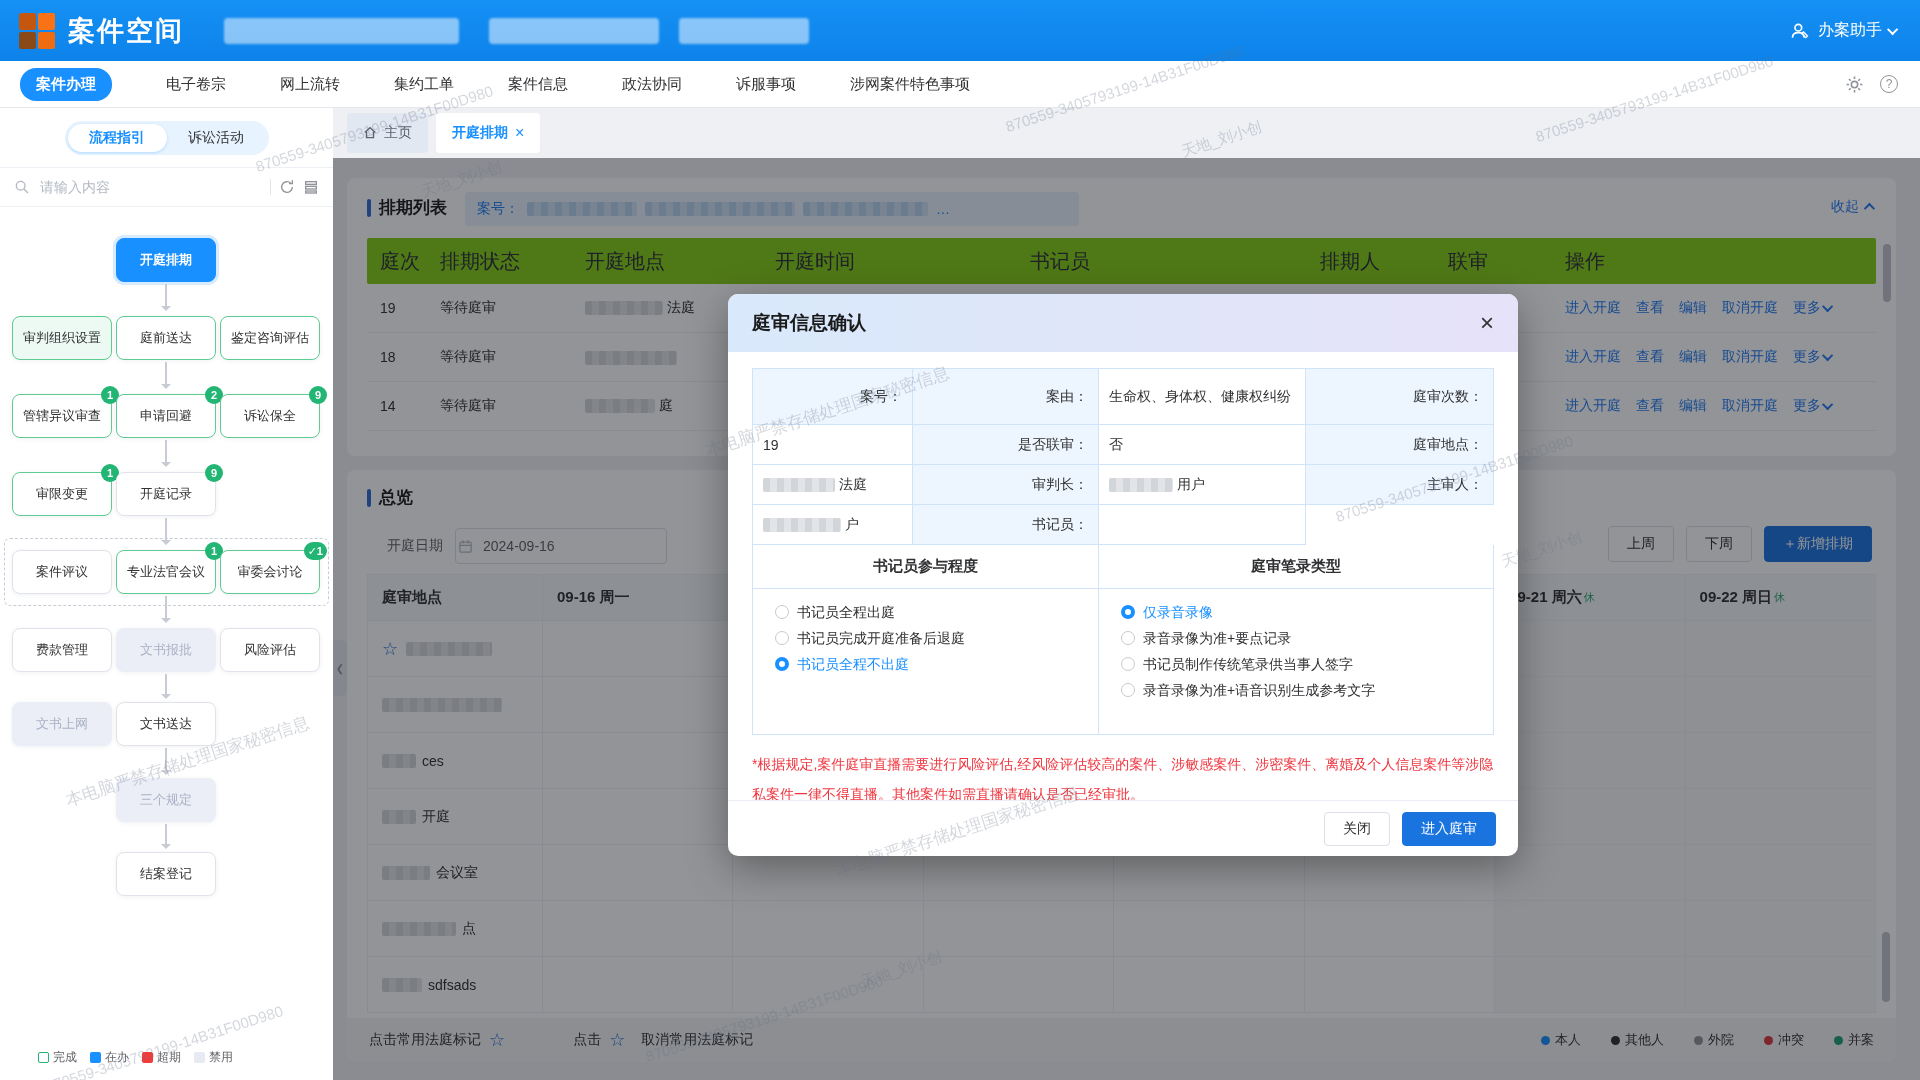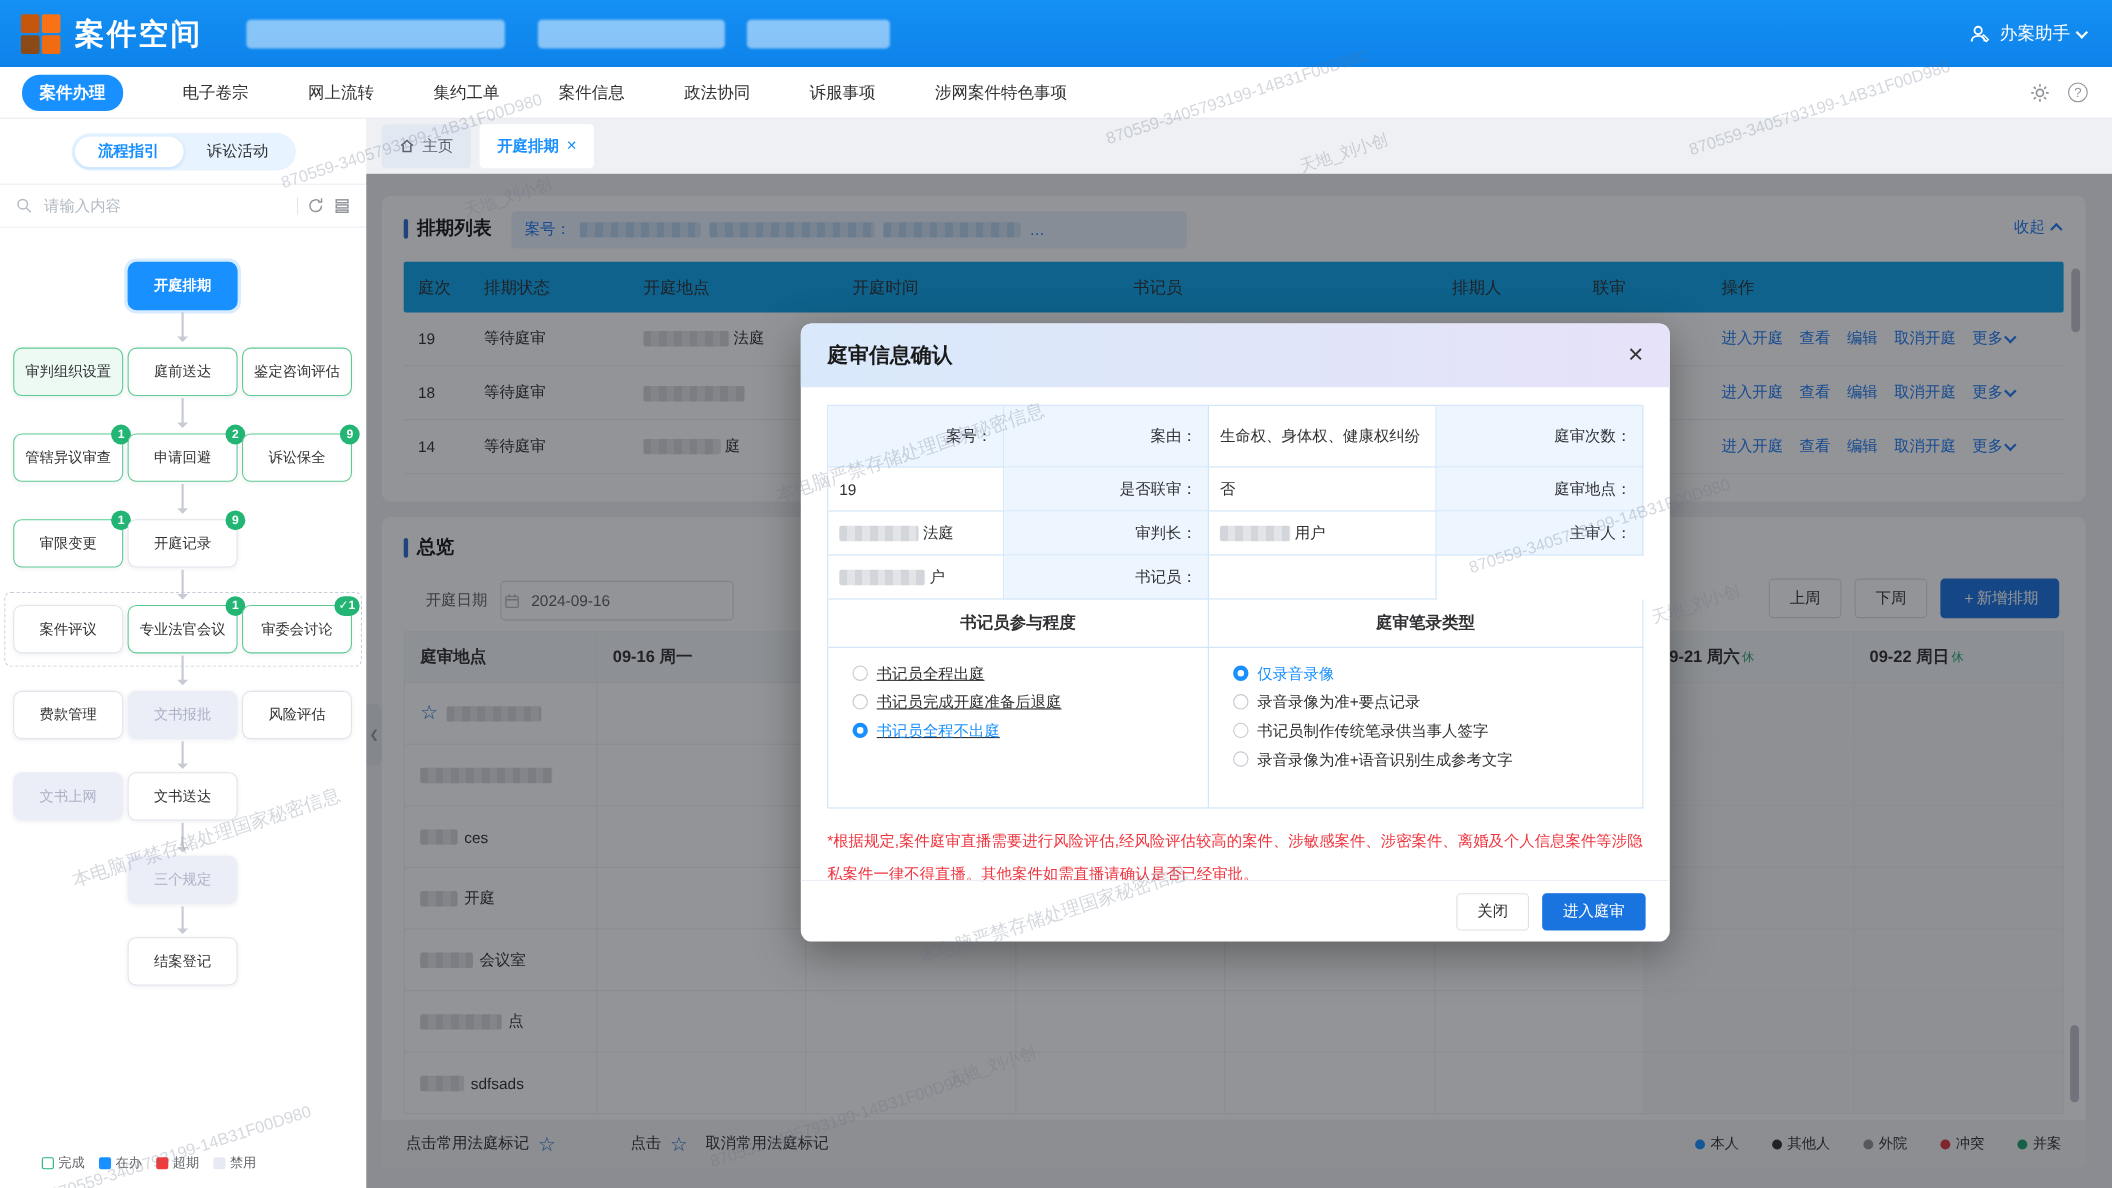--- a/index.html
+++ b/index.html
@@ -64,21 +64,21 @@
   .tab .x{font-weight:normal;font-size:16px;cursor:pointer;}
   .panel{position:absolute;background:#fff;border-radius:8px;}
   .panel1{left:14px;top:70px;width:1549px;height:278px;}
   .panel2{left:14px;top:362px;width:1549px;height:592px;}
   .sec-title{position:absolute;left:20px;display:flex;align-items:center;gap:8px;font-size:17px;font-weight:bold;color:#1a1a1a;}
   .sec-title:before{content:"";width:4px;height:18px;background:#2b6cd4;border-radius:2px;}
   .case-pill{position:absolute;left:118px;top:14px;width:614px;height:34px;background:#e9f2fd;border-radius:4px;display:flex;align-items:center;gap:8px;padding:0 12px;color:#1f7bf3;font-size:14px;}
   .collapse-link{position:absolute;right:24px;top:20px;color:#1f7bf3;font-size:14px;display:flex;align-items:center;gap:5px;cursor:pointer;}
   .tbl{position:absolute;left:20px;right:20px;top:60px;}
   .tr{display:grid;grid-template-columns:60px 145px 190px 255px 290px 128px 117px 1fr;align-items:center;padding-left:13px;}
-  .tr.head{height:46px;background:#0ea5e9;font-size:15px;color:#2b3036;border-radius:2px;}
+  .tr.head{height:46px;background:#84cc16;font-size:20px;color:#2b3036;border-radius:2px;}
   .tr.row{height:49px;border-bottom:1px solid #eef0f3;font-size:14px;color:#303133;}
   .acts{display:flex;gap:15px;align-items:center;color:#1f7bf3;font-size:14px;}
   .acts span{cursor:pointer;white-space:nowrap;}
   .sb-thumb{position:absolute;width:8px;border-radius:4px;background:#bfc4cc;}
 
   .filters{position:absolute;left:40px;top:58px;display:flex;align-items:center;gap:12px;font-size:14px;color:#606266;}
   .date-input{width:212px;height:36px;border:1px solid #dcdfe6;border-radius:4px;display:flex;align-items:center;gap:8px;padding:0 2px;background:#fff;}
   .date-input input{border:none;outline:none;font-size:14px;color:#606266;width:140px;background:transparent;}
   .ov-btns{position:absolute;right:24px;top:56px;display:flex;gap:12px;}
   .btn{height:36px;padding:0 18px;border:1px solid #dcdfe6;border-radius:4px;background:#fff;font-size:14px;color:#303133;display:flex;align-items:center;justify-content:center;cursor:pointer;}
@@ -115,21 +115,21 @@
   .ftable{display:grid;grid-template-columns:160px 186px 207px 1fr;border-left:1px solid #cfe4f8;border-top:1px solid #cfe4f8;font-size:14px;color:#303133;}
   .ftable>div{border-right:1px solid #cfe4f8;border-bottom:1px solid #cfe4f8;display:flex;align-items:center;padding:0 10px;min-height:40px;}
   .ftable .lb{background:#edf6ff;justify-content:flex-end;text-align:right;}
   .ftable .r1{min-height:56px;}
   .sec-hd{grid-column:span 2;justify-content:center;font-weight:bold;font-size:15px;height:44px;}
   .radio-cell{grid-column:span 2;display:block !important;padding:10px 6px 12px 22px !important;min-height:146px !important;}
   .radio{display:flex;align-items:center;gap:8px;font-size:14px;color:#303133;line-height:26px;cursor:pointer;}
   .radio .c{width:14px;height:14px;border-radius:50%;border:1.5px solid #c6cacf;background:#fff;flex:0 0 auto;}
   .radio.sel{color:#1890ff;}
   .radio.sel .c{border:4.5px solid #1890ff;}
-  .left-opts{padding-top:36px;text-decoration:underline;}
+  .left-opts{padding-top:36px;}
   .warning{margin-top:14px;font-size:14px;color:#f0353f;line-height:30px;}
   .modal-ft{position:absolute;left:0;right:0;bottom:0;height:56px;border-top:1px solid #ebeef5;display:flex;align-items:center;justify-content:flex-end;gap:12px;padding:0 22px;}
   .btn.sm{height:34px;}
 
   
   .wm{position:absolute;z-index:100;pointer-events:none;color:rgba(100,112,134,.28);font-size:15px;white-space:nowrap;transform:rotate(-18deg);}
   .wm.big{font-size:17px;}
 
   svg{display:block;}
 </style>

